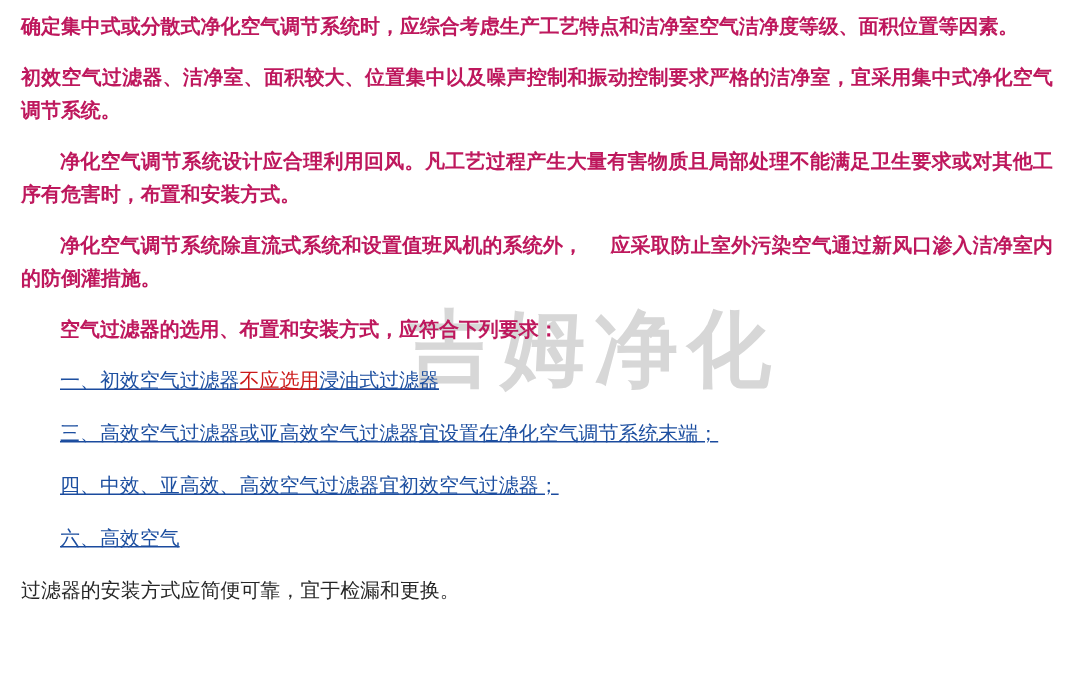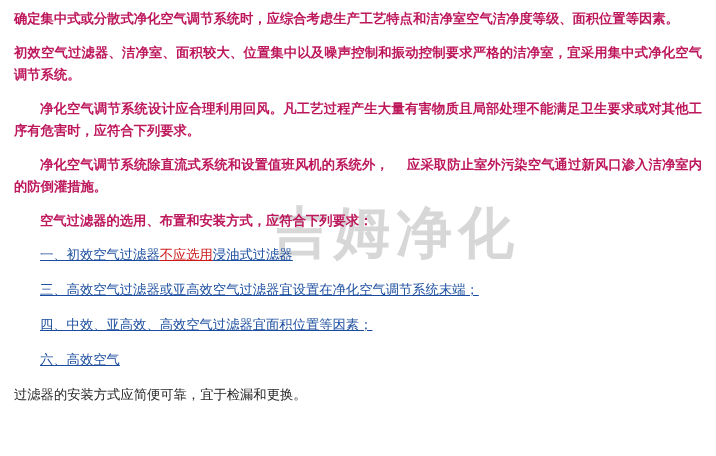--- a/index.html
+++ b/index.html
@@ -109,32 +109,32 @@
   <div id="watermark">
     <div class="wm-main">吉姆净化</div>
   </div>
 
   <div id="content">
 
     <p class="para noindent">确定集中式或分散式净化空气调节系统时，应综合考虑生产工艺特点和洁净室空气洁净度等级、面积位置等因素。</p>
 
     <p class="para noindent">初效空气过滤器、洁净室、面积较大、位置集中以及噪声控制和振动控制要求严格的洁净室，宜采用集中式净化空气调节系统。</p>
 
-    <p class="para indent">净化空气调节系统设计应合理利用回风。凡工艺过程产生大量有害物质且局部处理不能满足卫生要求或对其他工序有危害时，应符合下列要求。</p>
+    <p class="para indent">净化空气调节系统设计应合理利用回风。凡工艺过程产生大量有害物质且局部处理不能满足卫生要求或对其他工序有危害时，布置和安装方式。</p>
 
     <p class="para indent"><span>净化空气调节系统除直流式系统和设置值班风机的系统外，</span><span class="gap-small"></span><span>应采取防止室外污染空气通过新风口渗入洁净室内的防倒灌措施。</span></p>
 
     <p class="para indent">空气过滤器的选用、布置和安装方式，应符合下列要求：</p>
 
     <p class="list"><span class="blue">一、初效空气过滤器</span><span class="u red">不应选用</span><span class="u blue">浸油式过滤器</span></p>
 
 
     <p class="list"><span class="blue">三、高效空气过滤器或亚高效空气过滤器</span><span class="u blue">宜</span><span class="blue">设置在净化空气调节系统末端；</span></p>
 
-    <p class="list"><span class="blue">四、中效、亚高效、高效空气过滤器</span><span class="u blue">宜</span><span class="blue">面积位置等因素；</span></p>
+    <p class="list"><span class="blue">四、中效、亚高效、高效空气过滤器</span><span class="u blue">宜</span><span class="blue">初效空气过滤器；</span></p>
 
 
     <p class="list"><span class="blue">六、高效空气</span></p>
 
     <p class="tail">过滤器的安装方式应简便可靠，宜于检漏和更换。</p>
 
   </div>
 </div>
 
 </body></html>

